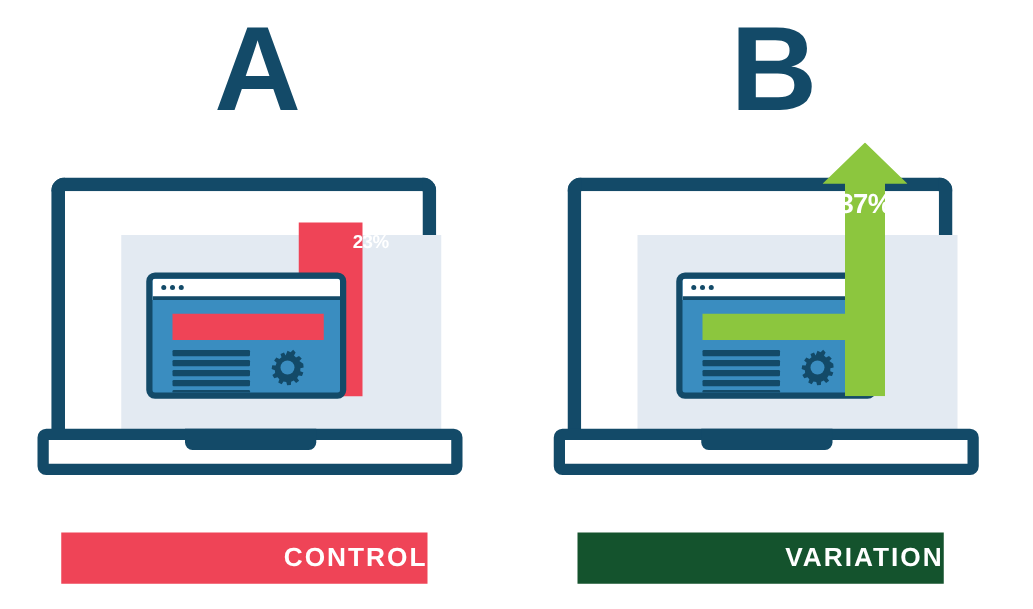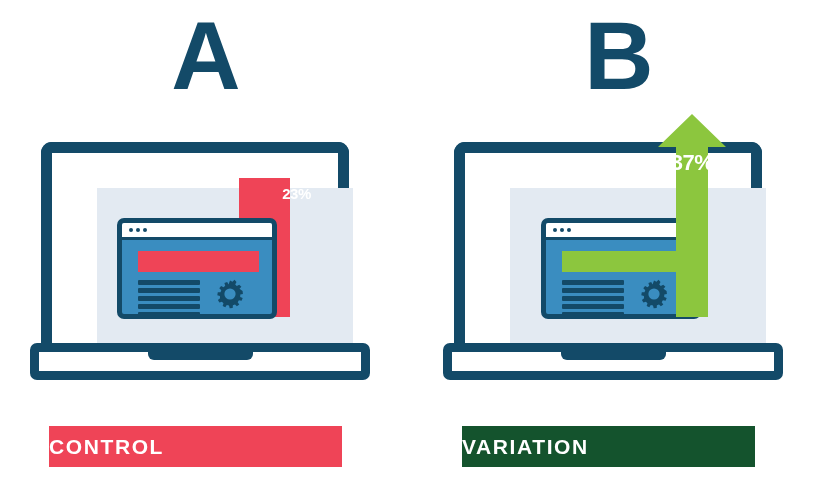--- a/index.html
+++ b/index.html
@@ -131,21 +131,21 @@
     text-align:center;
     color:#ffffff;
     font-size:22px;
     font-weight:bold;
     letter-spacing:-0.5px;
   }
 
   
   .label-bar{
     position:absolute;top:426px;left:49px;width:293px;height:41px;
-    display:flex;align-items:center;justify-content:flex-start;
+    display:flex;align-items:center;justify-content:flex-end;
     color:#ffffff;
     font-size:21px;
     font-weight:bold;
     letter-spacing:1.6px;
   }
   .label-control{background:#EF4457;}
   .label-variation{background:#14532d;}
 </style>
 </head>
 <body>

